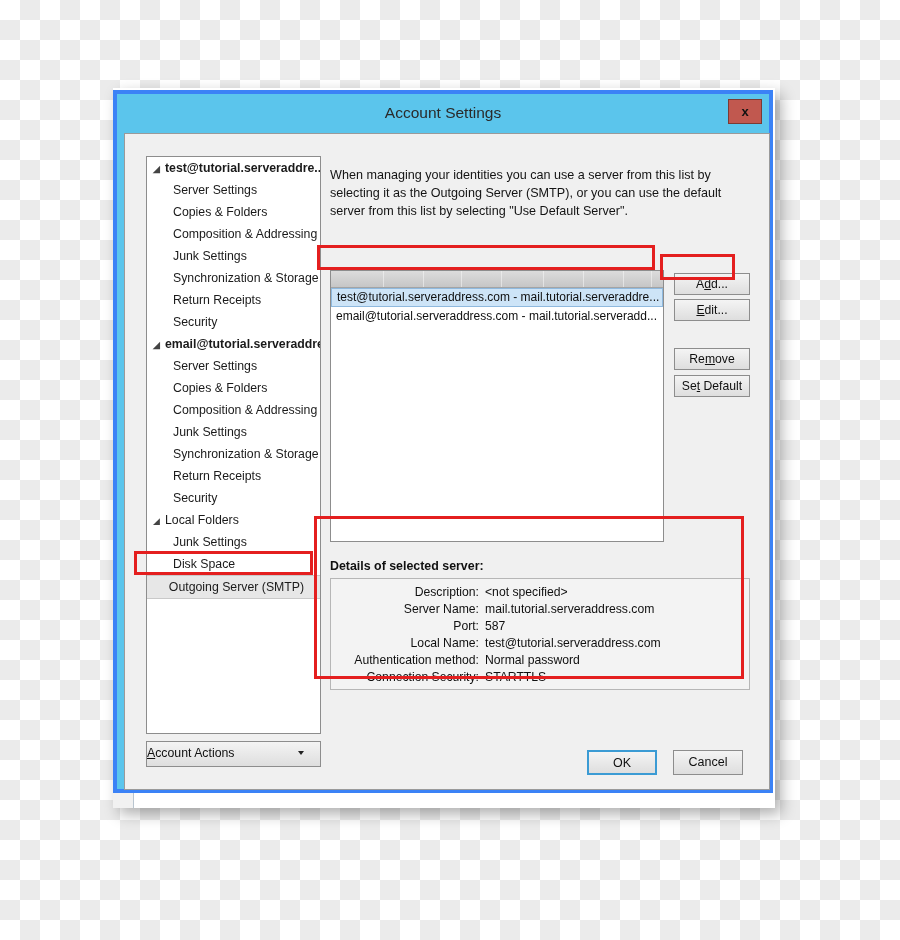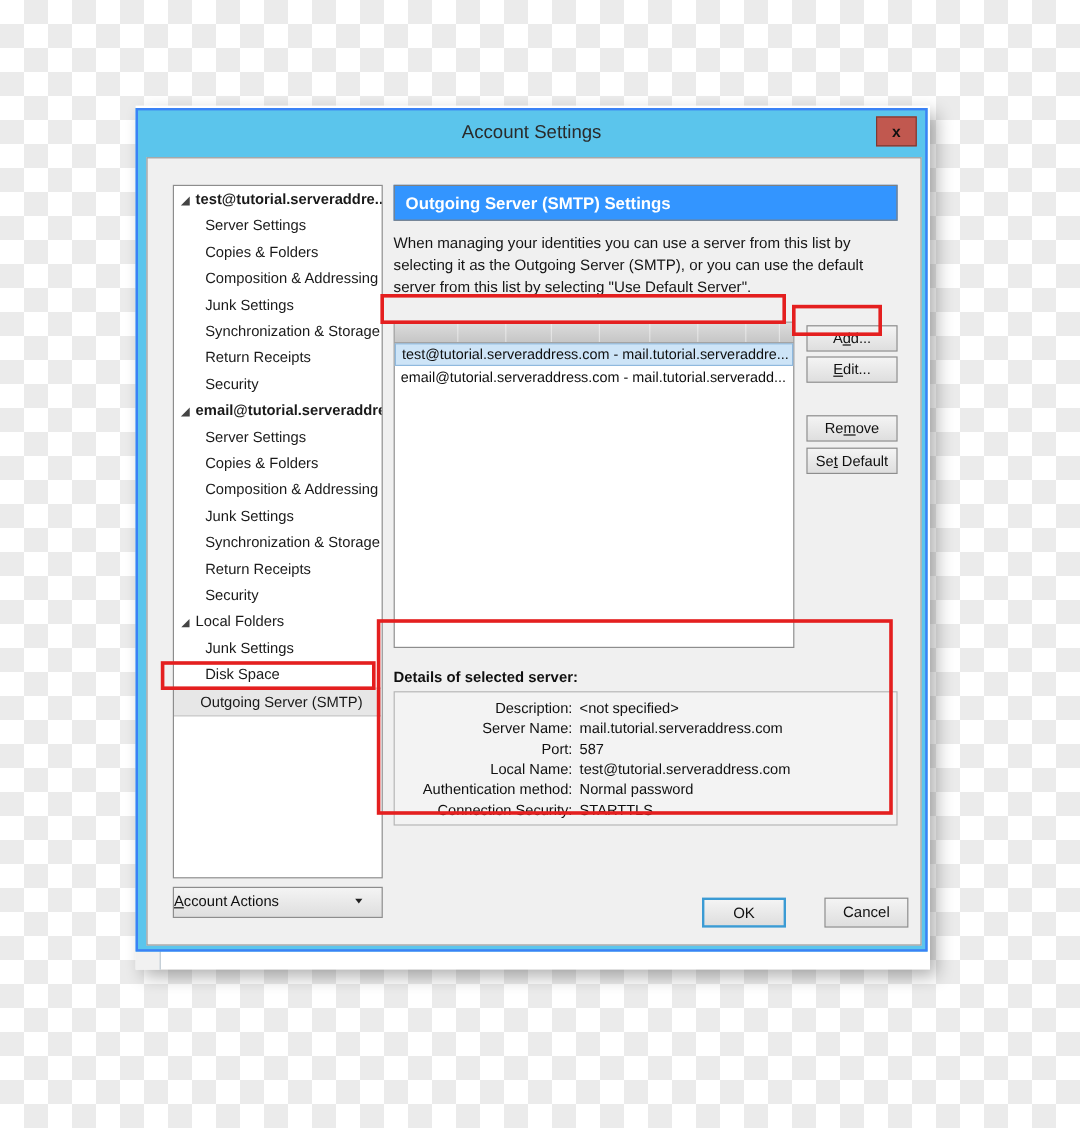--- a/index.html
+++ b/index.html
@@ -50,21 +50,21 @@
   }
 
   
   #dialog {
     position: absolute;
     left: 113px;
     top: 90px;
     width: 660px;
     height: 703px;
     background: #5bc5ec;
-    border: 2px solid #3b82f6;
+    border: 4px solid #3b82f6;
     box-sizing: border-box;
     padding: 7px;
   }
   #titlebar {
     height: 32px;
     position: relative;
   }
   #title-text {
     position: absolute;
     left: 0; right: 0; top: 3px;
@@ -324,21 +324,21 @@
     background: linear-gradient(#f4f4f4, #dedede);
     box-sizing: border-box;
     cursor: pointer;
   }
   #btn-ok {
     left: 462px;
     top: 616px;
     border: 2px solid #3b9bd4;
   }
   #btn-cancel {
-    left: 564px;
+    left: 548px;
     top: 616px;
     border: 1px solid #8d8d8d;
   }
 
   
   .redbox {
     position: absolute;
     border: 3px solid #e41f1f;
     box-sizing: border-box;
     pointer-events: none;
@@ -395,21 +395,20 @@
       <div class="tree-item child">Disk Space</div>
       <div class="tree-item group selected">Outgoing Server (SMTP)</div>
     </div>
 
     <div id="account-actions">
       <span class="lbl"><u>A</u>ccount Actions</span>
       <span class="arrow"></span>
     </div>
 
     <div id="main">
-      <div id="section-header">Outgoing Server (SMTP) Settings</div>
       <div id="intro">When managing your identities you can use a server from this list by selecting it as the Outgoing Server (SMTP), or you can use the default server from this list by selecting "Use Default Server".</div>
     </div>
 
     <div id="list-row">
       <div id="server-list">
         <div id="list-head">
           <div class="seg" style="left:52px"></div>
           <div class="seg" style="left:92px"></div>
           <div class="seg" style="left:130px"></div>
           <div class="seg" style="left:170px"></div>

